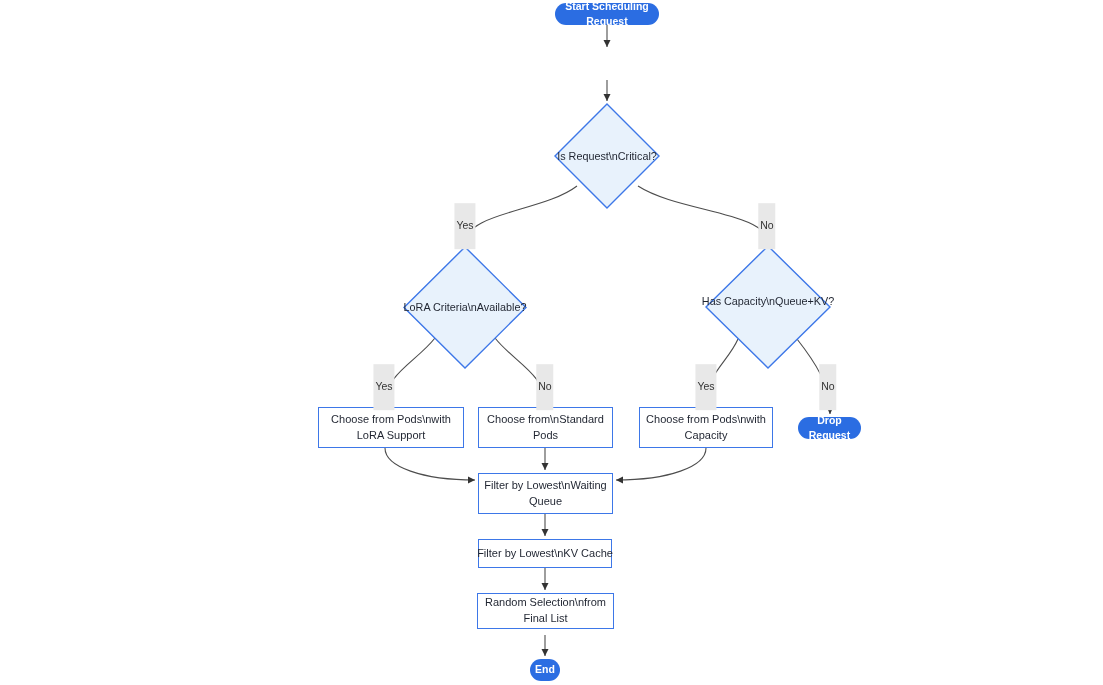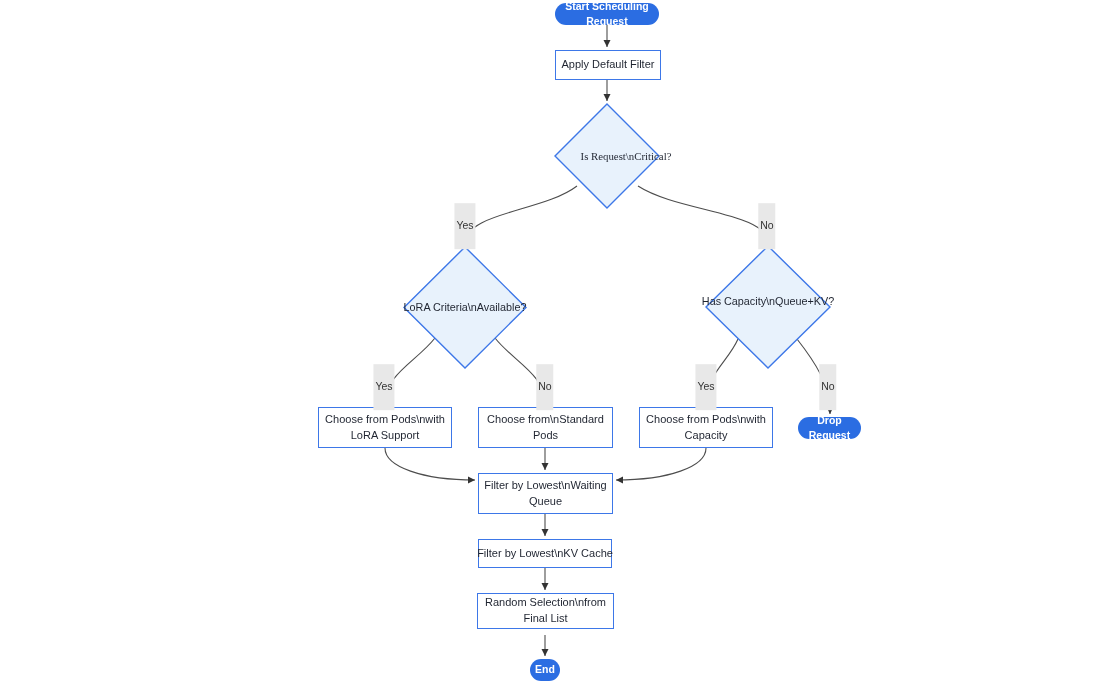--- a/index.html
+++ b/index.html
@@ -70,29 +70,26 @@
 
     <polygon class="diamond" points="569,104 621,156 569,208 517,156"></polygon>
     <polygon class="diamond" points="427,247 488,307.5 427,368 366,307.5"></polygon>
     <polygon class="diamond" points="730,246 792,307 730,368 668,307"></polygon>
   </svg>
 
   <div class="node pill" style="left:517px;top:3px;width:104px;height:22px;">
     <span style="font-size:10.5px;">Start Scheduling Request</span>
   </div>
 
-  <div class="node rect" style="left:517px;top:50px;width:106px;height:30px;">
-    <span>Apply Default Filter</span>
-  </div>
 
-  <div class="diamond-label" style="left:588px;top:156px;font-family:Liberation Serif, serif;">Is Request\nCritical?</div>
+  <div class="diamond-label" style="left:569px;top:156px;">Is Request\nCritical?</div>
   <div class="diamond-label" style="left:427px;top:307px;">LoRA Criteria\nAvailable?</div>
   <div class="diamond-label" style="left:730px;top:301px;">Has Capacity\nQueue+KV?</div>
 
-  <div class="node rect" style="left:280px;top:407px;width:134px;height:41px;">
+  <div class="node rect" style="left:280px;top:407px;width:146px;height:41px;">
     <span>Choose from Pods\nwith LoRA Support</span>
   </div>
 
   <div class="node rect" style="left:601px;top:407px;width:134px;height:41px;">
     <span>Choose from Pods\nwith Capacity</span>
   </div>
 
   <div class="node rect" style="left:440px;top:407px;width:135px;height:41px;">
     <span>Choose from\nStandard Pods</span>
   </div>

